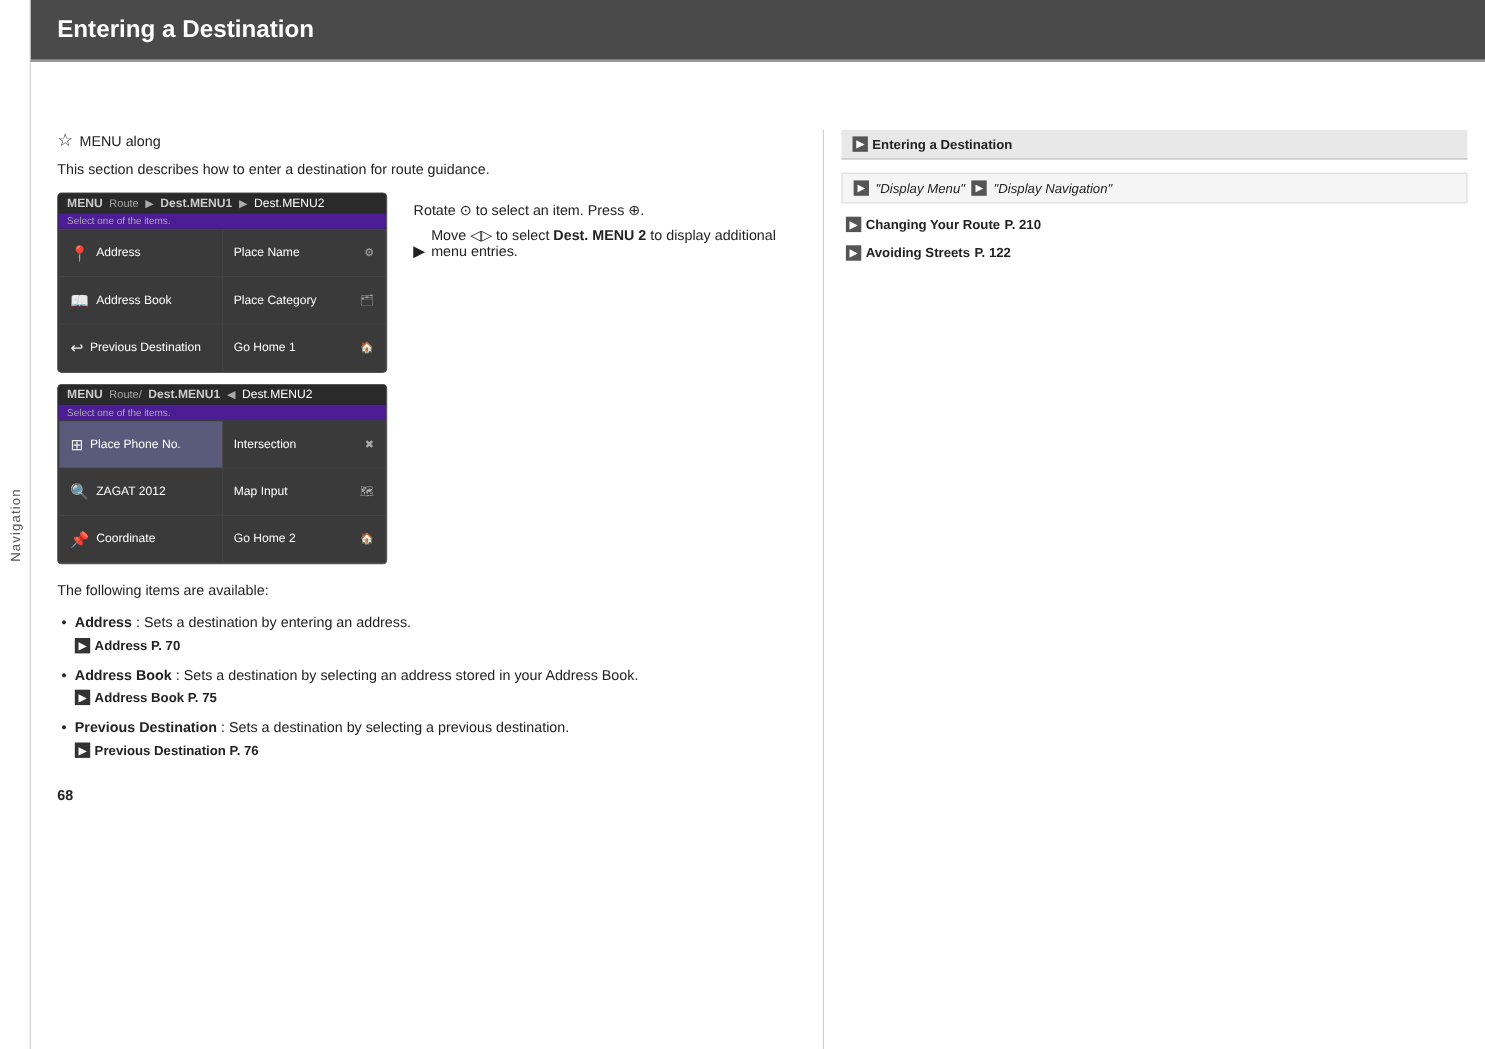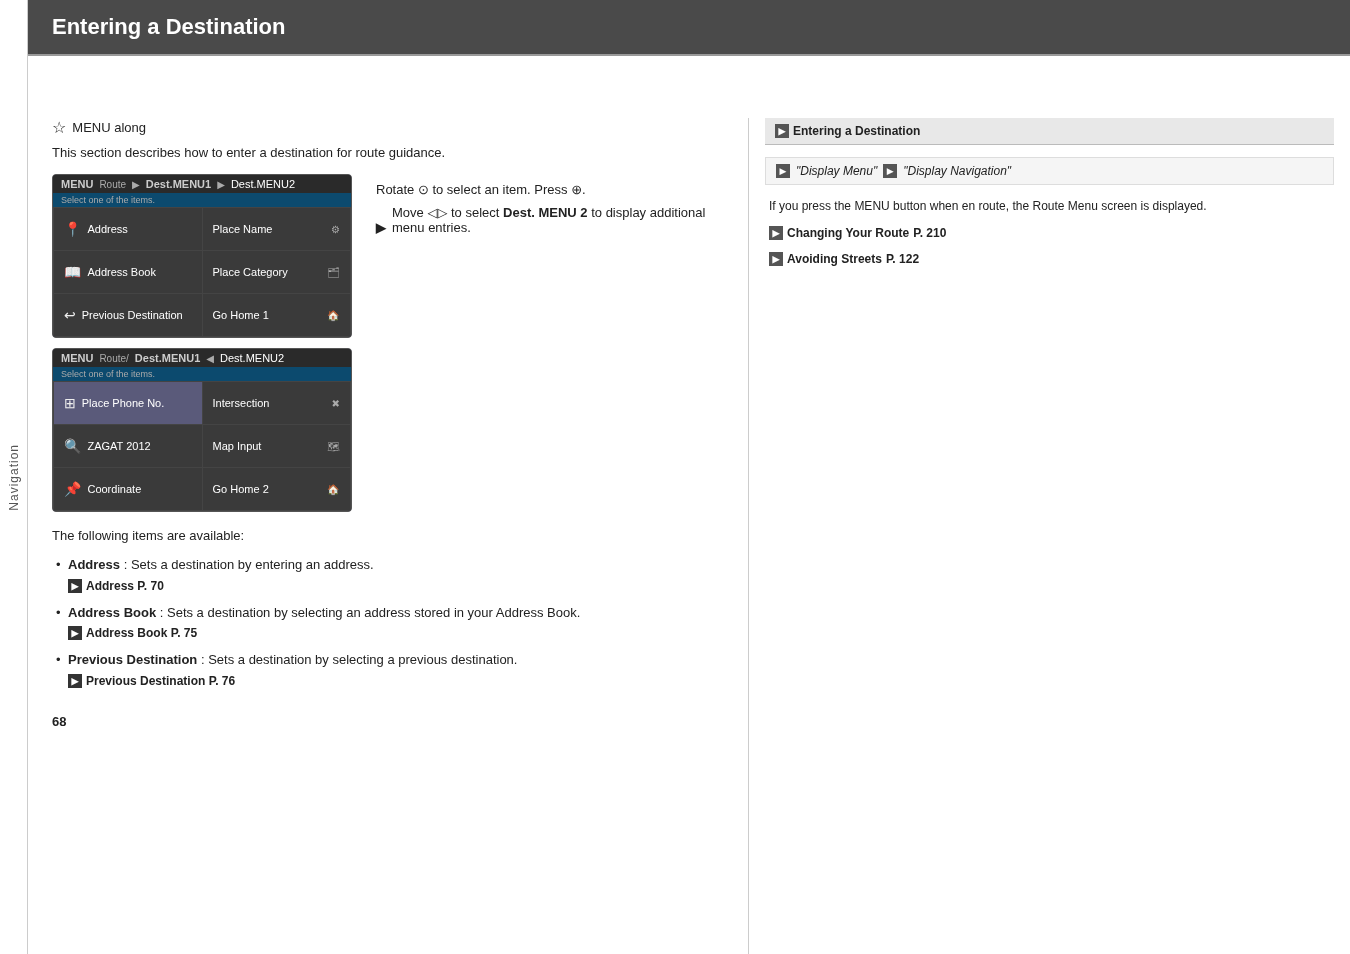--- a/index.html
+++ b/index.html
@@ -136,21 +136,21 @@
       font-weight: normal;
     }
     .menu-arrow {
       color: #aaa;
       font-size: 10px;
     }
     .menu-sub-text {
       color: #aaa;
       font-size: 9px;
       padding: 2px 8px;
-      background: #0c4a6e;
+      background: #4c1d95;
     }
 
     .menu-items-grid {
       display: grid;
       grid-template-columns: 1fr 1fr;
       gap: 1px;
       background: #444;
       padding: 1px;
     }
 
@@ -468,21 +468,20 @@
           <span>Entering a Destination</span>
         </div>
 
         <div class="right-ref-line">
           <span class="right-icon">▶</span>
           <span class="italic-text">"Display Menu"</span>
           <span class="right-icon">▶</span>
           <span class="italic-text">"Display Navigation"</span>
         </div>
 
-        <p class="right-paragraph">If you press the MENU button when en route, the Route Menu screen is displayed.</p>
 
         <div class="right-ref-item">
           <span class="right-icon">▶</span>
           <span>Changing Your Route</span>
           <span>P. 210</span>
         </div>
 
 
         <div class="right-ref-item">
           <span class="right-icon">▶</span>

